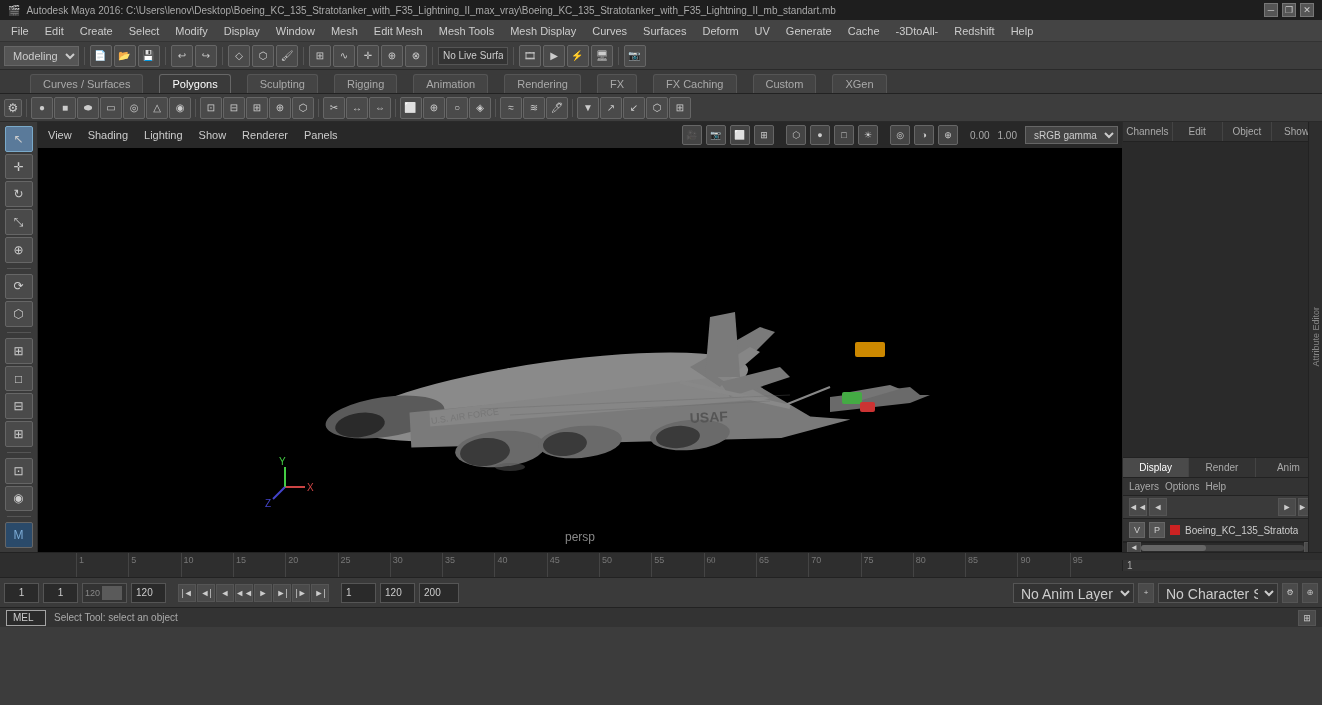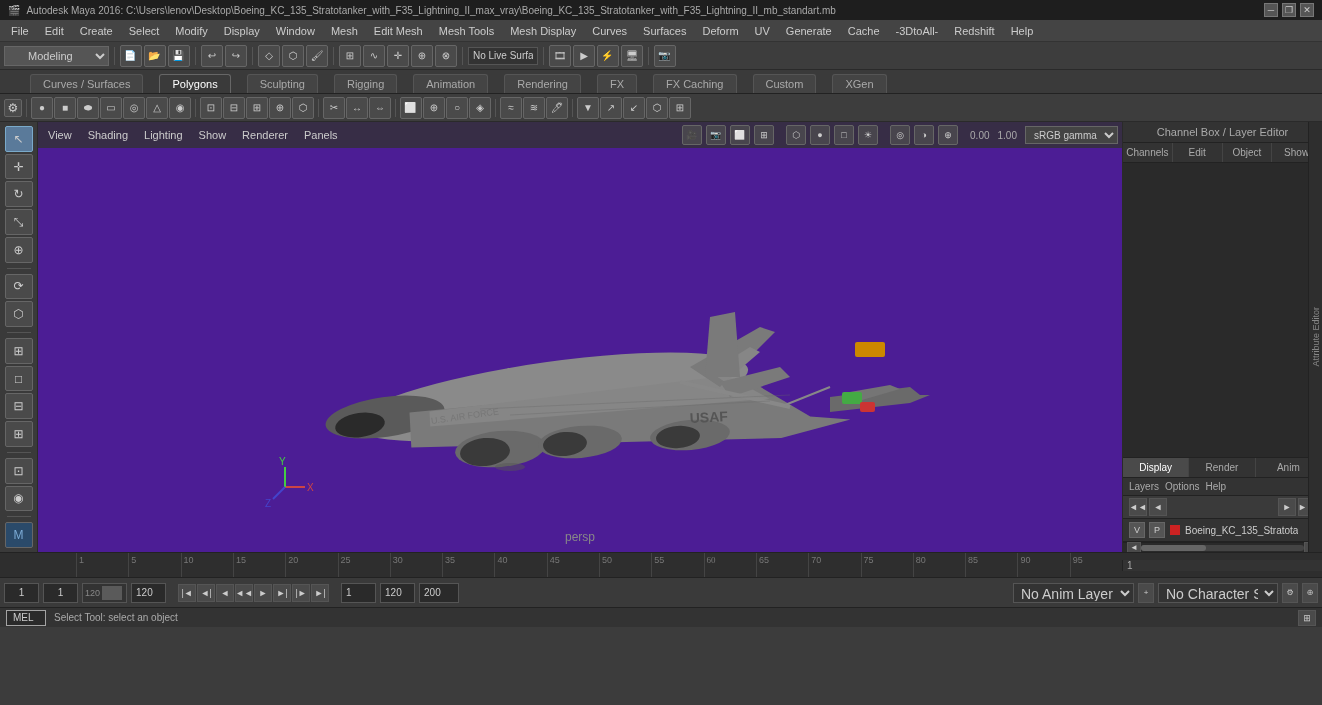--- a/index.html
+++ b/index.html
@@ -74,21 +74,21 @@
       display: flex;
       align-items: center;
       padding: 0 4px;
       gap: 2px;
       border-bottom: 1px solid #2a2a2a;
     }
     .toolbar-dropdown {
       background: #555;
       border: 1px solid #666;
       color: #ccc;
-      padding: 2px 19px;
+      padding: 2px 4px;
       font-size: 11px;
       height: 20px;
       cursor: pointer;
     }
     .tb-btn {
       width: 22px;
       height: 22px;
       background: #4a4a4a;
       border: 1px solid #666;
       display: flex;
@@ -191,21 +191,21 @@
     .lt-separator-h {
       width: 24px;
       height: 1px;
       background: #555;
       margin: 3px 0;
     }
 
     
     #viewport {
       flex: 1;
-      background: #4c1d95;
+      background: #000000;
       position: relative;
       overflow: hidden;
     }
     #viewport-label {
       position: absolute;
       bottom: 8px;
       left: 50%;
       transform: translateX(-50%);
       font-size: 12px;
       color: #888;
@@ -771,21 +771,20 @@
 
     <div id="viewport-label">persp</div>
   </div>
 
   <div id="right-panel" style="position:relative;">
 
     <div style="position:absolute;right:0;top:0;bottom:0;width:14px;background:#2e2e2e;border-left:1px solid #222;display:flex;align-items:center;justify-content:center;z-index:10;">
       <span style="writing-mode:vertical-rl;transform:rotate(180deg);font-size:9px;color:#888;">Attribute Editor</span>
     </div>
 
-    <div id="right-panel-header">Channel Box / Layer Editor</div>
 
     <div id="channel-box-tabs">
       <div class="cb-tab">Channels</div>
       <div class="cb-tab">Edit</div>
       <div class="cb-tab">Object</div>
       <div class="cb-tab">Show</div>
     </div>
 
     <div id="channel-box-content" style="height:250px;background:#2a2a2a;"></div>
 

